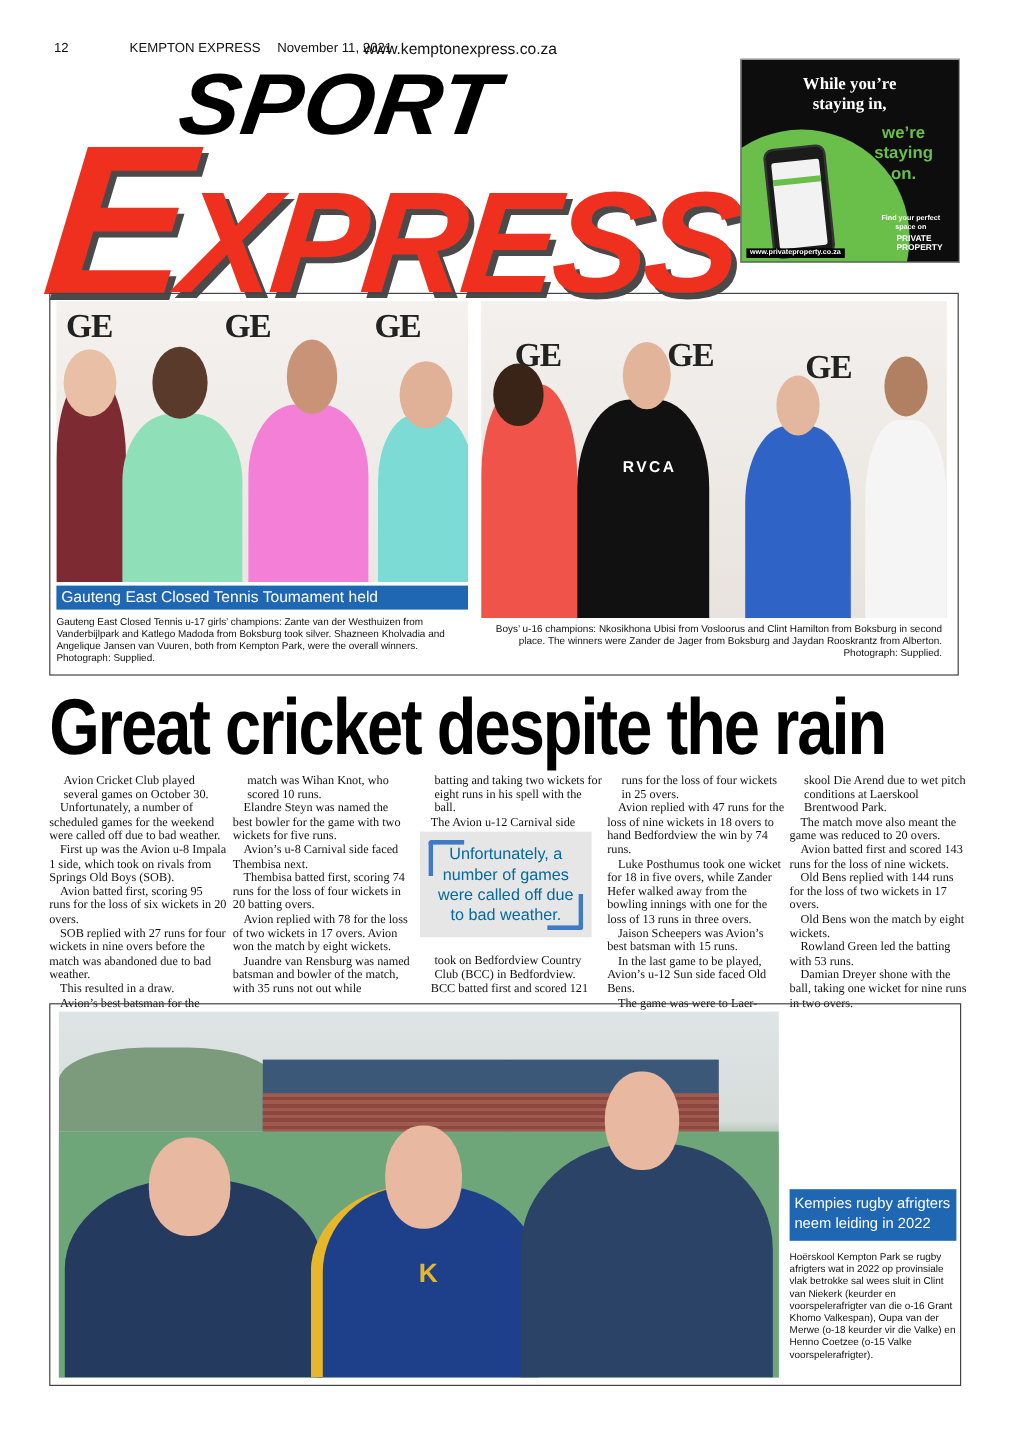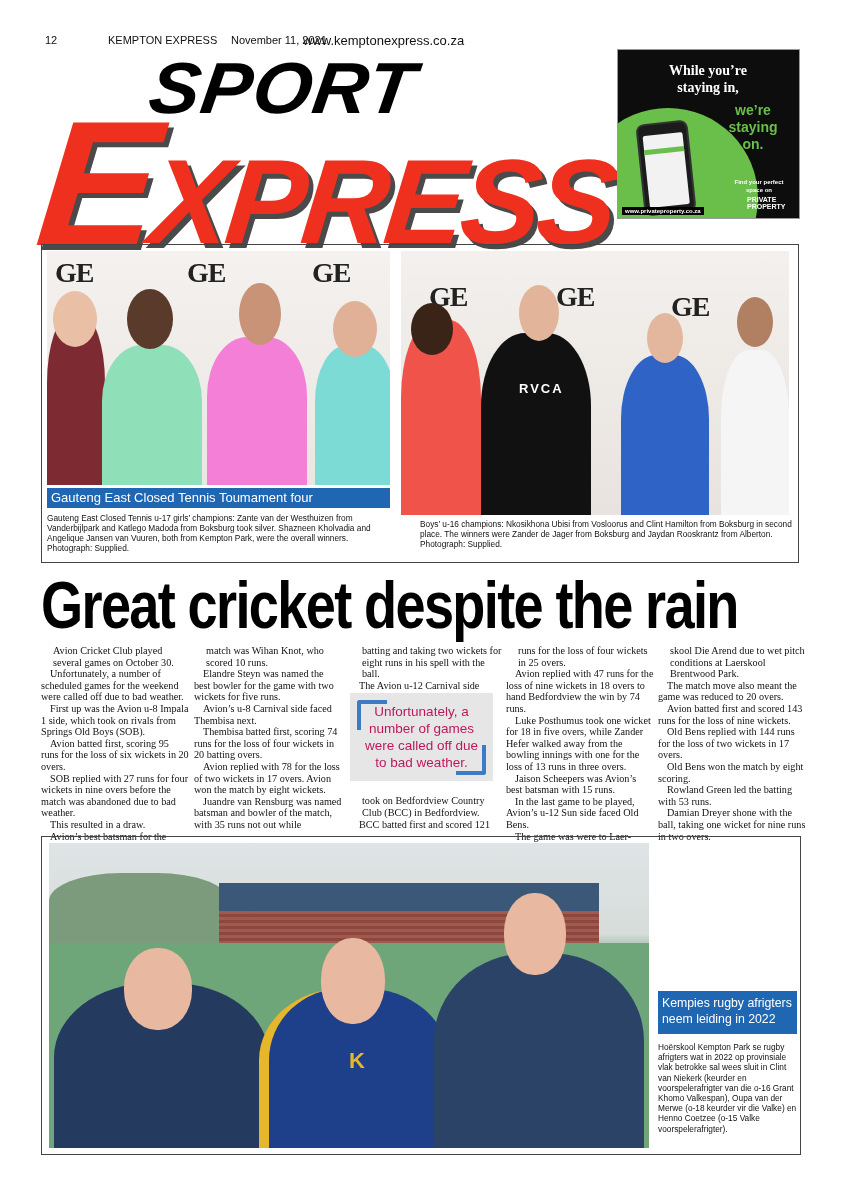--- a/index.html
+++ b/index.html
@@ -38,38 +38,38 @@
   .photo { position: absolute; overflow: hidden; }
   .photo.girls { left: 5px; top: 6px; width: 343px; height: 234px; background: linear-gradient(180deg,#f4f1ee 0%,#ebe6e2 100%); }
   .photo.boys { left: 359px; top: 6px; width: 388px; height: 264px; background: linear-gradient(180deg,#f3f0ed 0%,#e8e3de 100%); }
   .backdrop-logo { position: absolute; font-family: "Liberation Serif", serif; font-weight: bold; font-size: 28px; color: #222; letter-spacing: -1px; }
   .person { position: absolute; bottom: 0; border-radius: 40% 40% 0 0; }
   .head { position: absolute; border-radius: 50%; }
 
   .caption-bar { position: absolute; left: 5px; top: 243px; width: 343px; height: 20px; background: #1f66b3; color: #fff; font-size: 13px; line-height: 20px; padding-left: 4px; }
   .caption { position: absolute; font-size: 8.3px; line-height: 10px; color: #111; }
   .caption.left { left: 5px; top: 268px; width: 345px; }
-  .caption.right { left: 378px; top: 274px; width: 390px; }
+  .caption.right { left: 353px; top: 274px; width: 390px; text-align: right; }
 
   
   .headline { position: absolute; left: 41px; top: 570px; width: 760px; height: 70px; font-family: "Liberation Sans", sans-serif; font-weight: bold; font-size: 66px; line-height: 70px; color: #000; letter-spacing: -2px; transform: scaleX(0.82); transform-origin: left top; white-space: nowrap; }
 
   
   .article { position: absolute; top: 645px; left: 41px; width: 760px; height: 185px; font-family: "Liberation Serif", serif; font-size: 10.2px; line-height: 11.6px; color: #111; }
   .col { position: absolute; top: 0; width: 148px; }
   .col p { text-indent: 9px; }
   .col p.first { text-indent: 0; margin-left: 12px; }
   .c1 { left: 0; }
   .c2 { left: 153px; }
   .c3 { left: 309px; width: 152px; }
   .c4 { left: 465px; }
   .c5 { left: 617px; }
 
   .pullquote { position: absolute; left: 350px; top: 693px; width: 143px; height: 88px; background: #e6e6e6; }
-  .pullquote .txt { position: absolute; left: 0; right: 0; top: 10px; text-align: center; font-family: "Liberation Sans", sans-serif; font-size: 13.5px; line-height: 17px; color: #be185d; font-weight: normal; }
+  .pullquote .txt { position: absolute; left: 0; right: 0; top: 10px; text-align: center; font-family: "Liberation Sans", sans-serif; font-size: 13.5px; line-height: 17px; color: #0369a1; font-weight: normal; }
   .pq-bracket { position: absolute; border: 4px solid #3f7bc4; }
   .pq-bracket.tl { left: 7px; top: 7px; width: 30px; height: 30px; border-right: none; border-bottom: none; border-radius: 3px 0 0 0; }
   .pq-bracket.br { right: 7px; bottom: 6px; width: 30px; height: 30px; border-left: none; border-top: none; border-radius: 0 0 3px 0; }
 
   
   .rugby-box { position: absolute; left: 41px; top: 836px; width: 760px; height: 319px; border: 1px solid #444; }
   .photo.rugby { left: 7px; top: 6px; width: 600px; height: 305px; background: linear-gradient(180deg,#dfe5e6 0%,#d6dcd9 30%,#7fa68a 38%,#8db69a 100%); }
   .stand { position: absolute; left: 170px; top: 40px; width: 380px; height: 60px; background: #3b5878; }
   .stand .rows { position: absolute; left: 0; top: 28px; right: 0; bottom: 0; background: repeating-linear-gradient(180deg,#b35a46 0 3px,#9a4536 3px 6px); opacity: 0.85; }
   .trees { position: absolute; left: 0; top: 30px; width: 180px; height: 70px; background: #7c9a7c; border-radius: 40% 40% 0 0; }
@@ -138,21 +138,21 @@
     <div class="head" style="left:10px;top:52px;width:42px;height:52px;background:#3a2418;"></div>
     <div class="person" style="left:80px;width:110px;height:182px;background:#111;"></div>
     <div class="head" style="left:118px;top:34px;width:40px;height:56px;background:#e2b59a;"></div>
     <span style="position:absolute;left:118px;top:130px;color:#fff;font-size:13px;font-weight:bold;letter-spacing:2px;">RVCA</span>
     <div class="person" style="left:220px;width:88px;height:160px;background:#2f63c6;"></div>
     <div class="head" style="left:246px;top:62px;width:36px;height:50px;background:#e2b79d;"></div>
     <div class="person" style="left:320px;width:68px;height:165px;background:#f5f5f5;"></div>
     <div class="head" style="left:336px;top:46px;width:36px;height:50px;background:#b17f62;"></div>
   </div>
 
-  <div class="caption-bar">Gauteng East Closed Tennis Toumament four</div>
+  <div class="caption-bar">Gauteng East Closed Tennis Toumament held</div>
   <div class="caption left">Gauteng East Closed Tennis u-17 girls’ champions: Zante van der Westhuizen from Vanderbijlpark and Katlego Madoda from Boksburg took silver. Shazneen Kholvadia and Angelique Jansen van Vuuren, both from Kempton Park, were the overall winners. Photograph: Supplied.</div>
   <div class="caption right">Boys’ u-16 champions: Nkosikhona Ubisi from Vosloorus and Clint Hamilton from Boksburg in second place. The winners were Zander de Jager from Boksburg and Jaydan Rooskrantz from Alberton. Photograph: Supplied.</div>
 </div>
 
 <div class="headline">Great cricket despite the rain</div>
 
 <div class="article">
   <div class="col c1">
     <p class="first">Avion Cricket Club played several games on October 30.</p>
     <p>Unfortunately, a number of scheduled games for the weekend were called off due to bad weather.</p>
@@ -183,21 +183,21 @@
     <p>Luke Posthumus took one wicket for 18 in five overs, while Zander Hefer walked away from the bowling innings with one for the loss of 13 runs in three overs.</p>
     <p>Jaison Scheepers was Avion’s best batsman with 15 runs.</p>
     <p>In the last game to be played, Avion’s u-12 Sun side faced Old Bens.</p>
     <p>The game was were to Laer-</p>
   </div>
   <div class="col c5">
     <p class="first">skool Die Arend due to wet pitch conditions at Laerskool Brentwood Park.</p>
     <p>The match move also meant the game was reduced to 20 overs.</p>
     <p>Avion batted first and scored 143 runs for the loss of nine wickets.</p>
     <p>Old Bens replied with 144 runs for the loss of two wickets in 17 overs.</p>
-    <p>Old Bens won the match by eight scoring.</p>
+    <p>Old Bens won the match by eight wickets.</p>
     <p>Rowland Green led the batting with 53 runs.</p>
     <p>Damian Dreyer shone with the ball, taking one wicket for nine runs in two overs.</p>
   </div>
 </div>
 
 <div class="pullquote">
   <div class="pq-bracket tl"></div>
   <div class="pq-bracket br"></div>
   <div class="txt" style="padding:0 14px;">Unfortunately, a number of games were called off due to bad weather.</div>
 </div>

